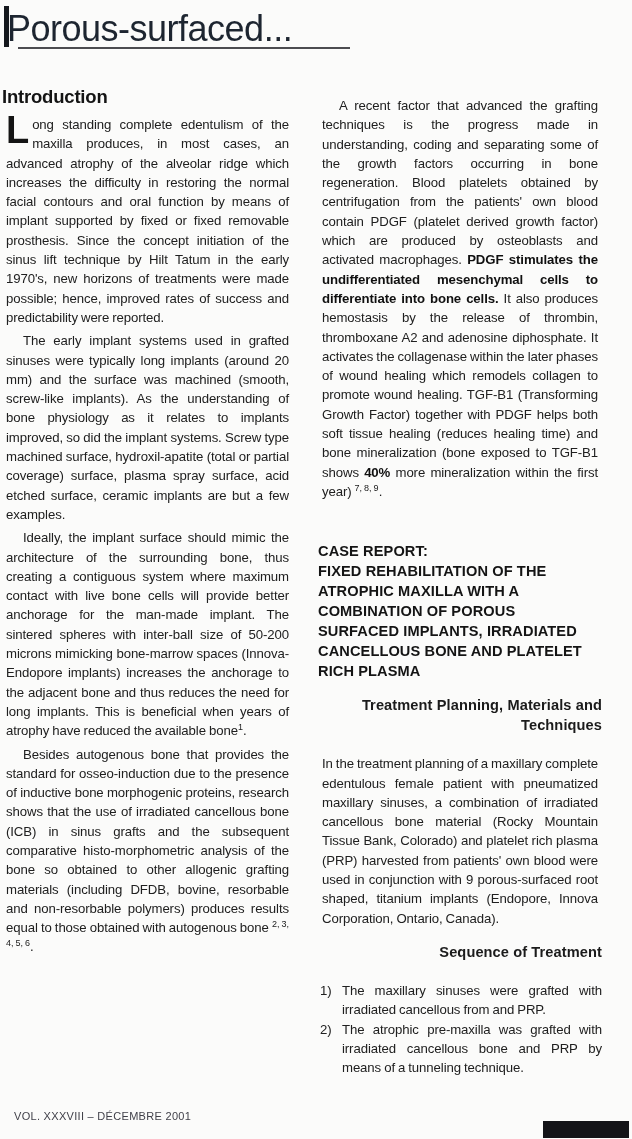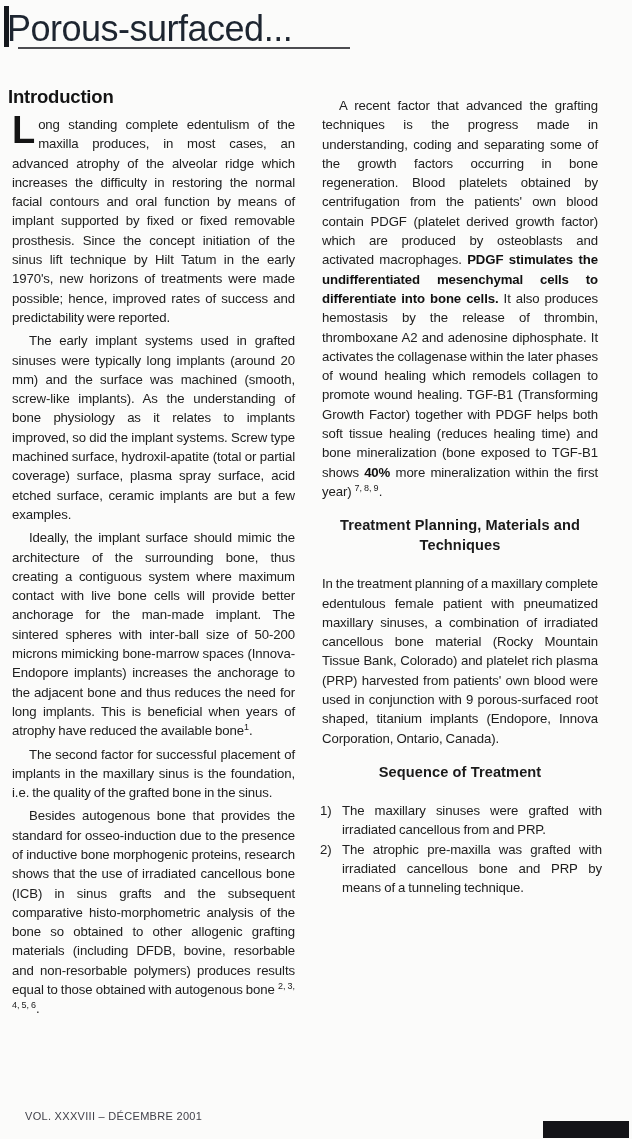--- a/index.html
+++ b/index.html
@@ -27,21 +27,21 @@
   .title-underline {
     position:absolute; left:18px; top:47px;
     width:332px; height:2px; background:#4c4c50;
   }
   
   .col { position:absolute; text-align:justify; }
   .col p {
     margin:4px; font-size:13.2px; line-height:19.3px;
     letter-spacing:-0.1px; word-spacing:-0.5px;
   }
-  .col-left  { left:8px;  top:86px; width:291px; }
+  .col-left  { left:2px;  top:86px; width:291px; }
   .col-right { left:318px; top:92px; width:284px; }
   .indent { text-indent:17px; }
   h2.intro-heading {
     margin:0 0 7px 0; font-size:18.5px; font-weight:bold;
     color:#141414; letter-spacing:-0.2px; text-align:left;
   }
   .dropcap {
     float:left; font-size:38px; line-height:31px;
     font-weight:bold; color:#141414; padding-right:3px;
   }
@@ -49,34 +49,34 @@
   b.emph { font-weight:bold; color:#101010; }
   
   .case-heading {
     margin:40px 0 0 0; font-size:14.6px; font-weight:bold;
     line-height:20px; color:#141414; letter-spacing:0.1px;
     white-space:pre-line; text-align:left;
   }
   .sub-heading {
     margin:14px 0 0 0; font-size:14.6px; font-weight:bold;
     line-height:20px; color:#1b1b1b; letter-spacing:0.1px;
-    white-space:pre-line; text-align:center;
+    white-space:pre-line; text-align:right;
   }
   .col-right p.body-block { margin-top:19px; }
   .seq-heading { margin-top:14px; }
   ol.steps {
     list-style:none; margin:19px 0 0 0; padding:0 0 0 2px;
     font-size:13.2px; line-height:19.3px;
     letter-spacing:-0.1px; word-spacing:-0.5px;
   }
   ol.steps li { position:relative; padding-left:22px; margin:0; }
   ol.steps .step-num { position:absolute; left:0; top:0; }
   
   .footer-label {
-    position:absolute; left:25px; top:1110px;
+    position:absolute; left:14px; top:1110px;
     font-size:11px; color:#3f3f48; letter-spacing:0.3px;
     white-space:nowrap;
   }
   .corner-tab {
     position:absolute; left:543px; top:1121px;
     width:86px; height:17px; background:#141418;
   }
 </style>
 </head>
 <body>
@@ -85,27 +85,33 @@
 
   <div class="title-vrule"></div>
   <h1 class="page-title">Porous-surfaced...</h1>
   <div class="title-underline"></div>
 
   <section class="col col-left">
     <h2 class="intro-heading">Introduction</h2>
     <p><span class="dropcap">L</span><span>ong standing complete edentulism of the maxilla produces, in most cases, an advanced atrophy of the alveolar ridge which increases the difficulty in restoring the normal facial contours and oral function by means of implant supported by fixed or fixed removable prosthesis. Since the concept initiation of the sinus lift technique by Hilt Tatum in the early 1970's, new horizons of treatments were made possible; hence, improved rates of success and predictability were reported.</span></p>
     <p class="indent">The early implant systems used in grafted sinuses were typically long implants (around 20 mm) and the surface was machined (smooth, screw-like implants). As the understanding of bone physiology as it relates to implants improved, so did the implant systems. Screw type machined surface, hydroxil-apatite (total or partial coverage) surface, plasma spray surface, acid etched surface, ceramic implants are but a few examples.</p>
     <p class="indent"><span>Ideally, the implant surface should mimic the architecture of the surrounding bone, thus creating a contiguous system where maximum contact with live bone cells will provide better anchorage for the man-made implant. The sintered spheres with inter-ball size of 50-200 microns mimicking bone-marrow spaces (Innova-Endopore implants) increases the anchorage to the adjacent bone and thus reduces the need for long implants. This is beneficial when years of atrophy have reduced the available bone</span><sup class="ref">1</sup><span>.</span></p>
-    <p class="indent">The second factor for successful placement of implants in the maxillary sinus is the foundation, i.e. the quality of the grafted bone in the sinus.</p>
     <p class="indent"><span>Besides autogenous bone that provides the standard for osseo-induction due to the presence of inductive bone morphogenic proteins, research shows that the use of irradiated cancellous bone (ICB) in sinus grafts and the subsequent comparative histo-morphometric analysis of the bone so obtained to other allogenic grafting materials (including DFDB, bovine, resorbable and non-resorbable polymers) produces results equal to those obtained with autogenous bone </span><sup class="ref">2, 3, 4, 5, 6</sup><span>.</span></p>
   </section>
 
   <section class="col col-right">
     <p class="indent"><span>A recent factor that advanced the grafting techniques is the progress made in understanding, coding and separating some of the growth factors occurring in bone regeneration. Blood platelets obtained by centrifugation from the patients' own blood contain PDGF (platelet derived growth factor) which are produced by osteoblasts and activated macrophages. </span><b class="emph">PDGF stimulates the undifferentiated mesenchymal cells to differentiate into bone cells.</b><span> It also produces hemostasis by the release of thrombin, thromboxane A2 and adenosine diphosphate. It activates the collagenase within the later phases of wound healing which remodels collagen to promote wound healing. TGF-B1 (Transforming Growth Factor) together with PDGF helps both soft tissue healing (reduces healing time) and bone mineralization (bone exposed to TGF-B1 shows </span><b class="emph">40%</b><span> more mineralization within the first year) </span><sup class="ref">7, 8, 9</sup><span>.</span></p>
 
+    <h3 class="case-heading">CASE REPORT:
+FIXED REHABILITATION OF THE
+ATROPHIC MAXILLA WITH A
+COMBINATION OF POROUS
+SURFACED IMPLANTS, IRRADIATED
+CANCELLOUS BONE AND PLATELET
+RICH PLASMA</h3>
 
     <h4 class="sub-heading">Treatment Planning, Materials and
 Techniques</h4>
 
     <p class="body-block">In the treatment planning of a maxillary complete edentulous female patient with pneumatized maxillary sinuses, a combination of irradiated cancellous bone material (Rocky Mountain Tissue Bank, Colorado) and platelet rich plasma (PRP) harvested from patients' own blood were used in conjunction with 9 porous-surfaced root shaped, titanium implants (Endopore, Innova Corporation, Ontario, Canada).</p>
 
     <h4 class="sub-heading seq-heading">Sequence of Treatment</h4>
 
     <ol class="steps">
       <li><span class="step-num">1)</span><span>The maxillary sinuses were grafted with irradiated cancellous from and PRP.</span></li>

